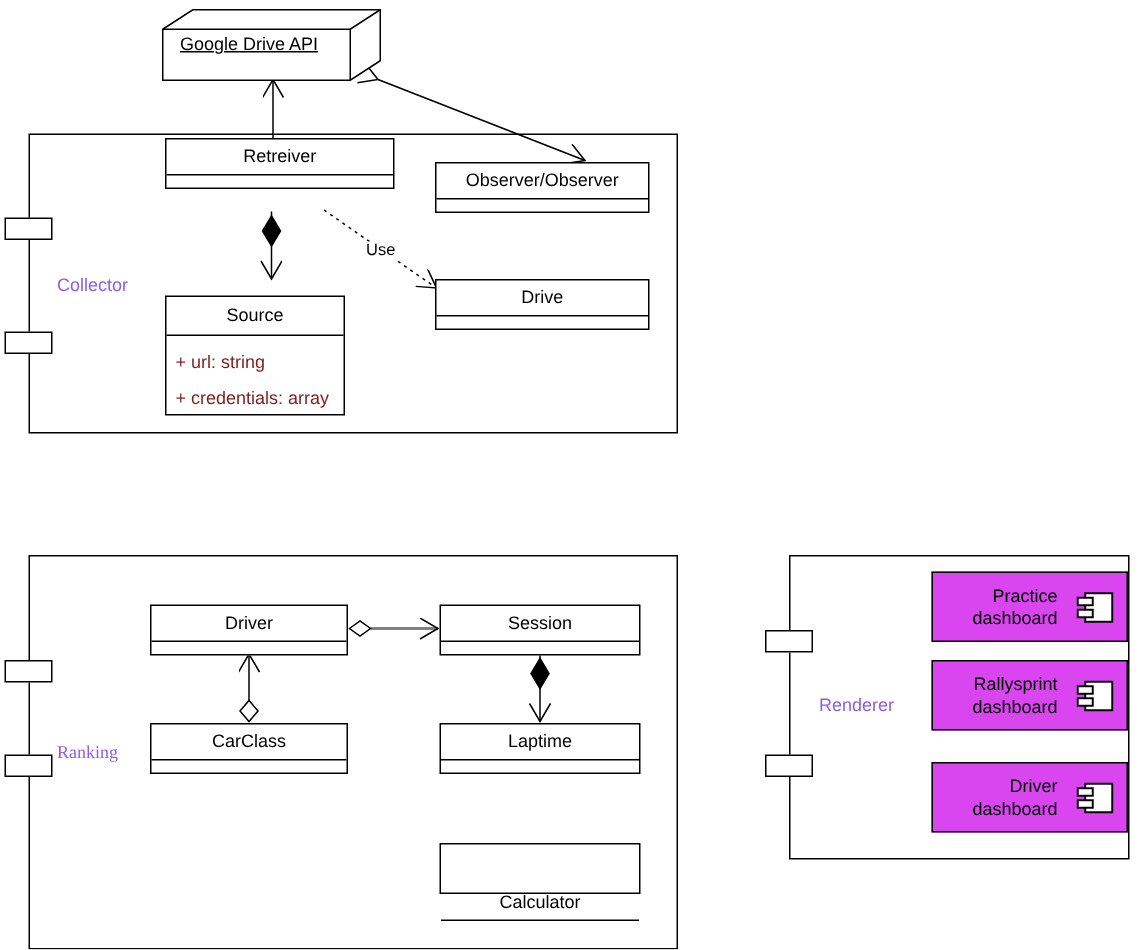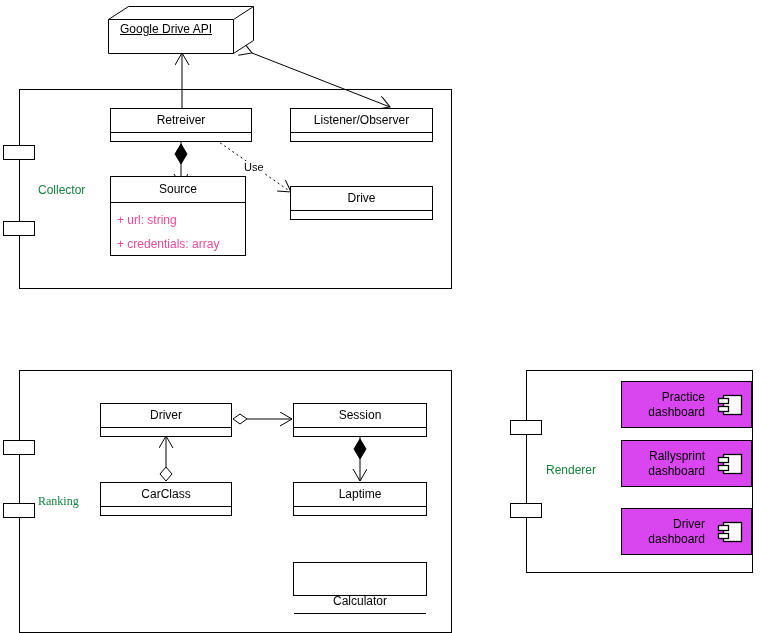--- a/index.html
+++ b/index.html
@@ -41,39 +41,39 @@
   }
   .uml-class .cls-sep {
     border-top: 1px solid #000000;
   }
   .uml-class .cls-attrs {
     box-sizing: border-box;
     padding: 6px 6px 4px 6px;
   }
   .uml-class .cls-attr {
     font-size: 12px;
-    color: #ec4899;
+    color: #7f1d1d;
     line-height: 1.2;
     padding: 4px 0 6px 0;
     white-space: nowrap;
   }
   .uml-class .cls-empty {
     height: 9px;
   }
   
   .uml-package {
     position: absolute;
     box-sizing: border-box;
     border: 1px solid #000000;
     background: transparent;
   }
   .pkg-label {
     position: absolute;
     font-size: 12px;
-    color: #15803d;
+    color: #8b5cf6;
     white-space: nowrap;
   }
   
   .uml-port {
     position: absolute;
     box-sizing: border-box;
     border: 1px solid #000000;
     background: #ffffff;
   }
   
@@ -179,31 +179,31 @@
       <line x1="125.5" y1="13.5" x2="125.5" y2="47.5" stroke="#000000" stroke-width="1"></line>
     </svg>
     <span class="node-label" style="left:12px; top:16px;">Google Drive API</span>
   </div>
 
   <div class="uml-package" style="left:19px; top:89px; width:433px; height:200px;"></div>
   <span class="pkg-label" style="left:38px; top:183px;">Collector</span>
   <div class="uml-port" style="left:3px; top:145px; width:32px; height:15px;"></div>
   <div class="uml-port" style="left:3px; top:221px; width:32px; height:15px;"></div>
 
-  <div class="uml-class" style="left:110px; top:108px; width:142px; height:34px;">
+  <div class="uml-class" style="left:110px; top:92px; width:153px; height:34px;">
     <div class="cls-title" style="height:23px;">Retreiver</div>
     <div class="cls-sep cls-empty"></div>
   </div>
 
   <div class="uml-class" style="left:290px; top:108px; width:143px; height:34px;">
-    <div class="cls-title" style="height:23px;">Listener/Observer</div>
-    <div class="cls-sep cls-empty"></div>
-  </div>
-
-  <div class="uml-class" style="left:110px; top:176px; width:136px; height:80px;">
+    <div class="cls-title" style="height:23px;">Observer/Observer</div>
+    <div class="cls-sep cls-empty"></div>
+  </div>
+
+  <div class="uml-class" style="left:110px; top:197px; width:120px; height:80px;">
     <div class="cls-title" style="height:25px;">Source</div>
     <div class="cls-sep cls-attrs">
       <div class="cls-attr">+ url: string</div>
       <div class="cls-attr">+ credentials: array</div>
     </div>
   </div>
 
   <div class="uml-class" style="left:290px; top:186px; width:143px; height:34px;">
     <div class="cls-title" style="height:23px;">Drive</div>
     <div class="cls-sep cls-empty"></div>

